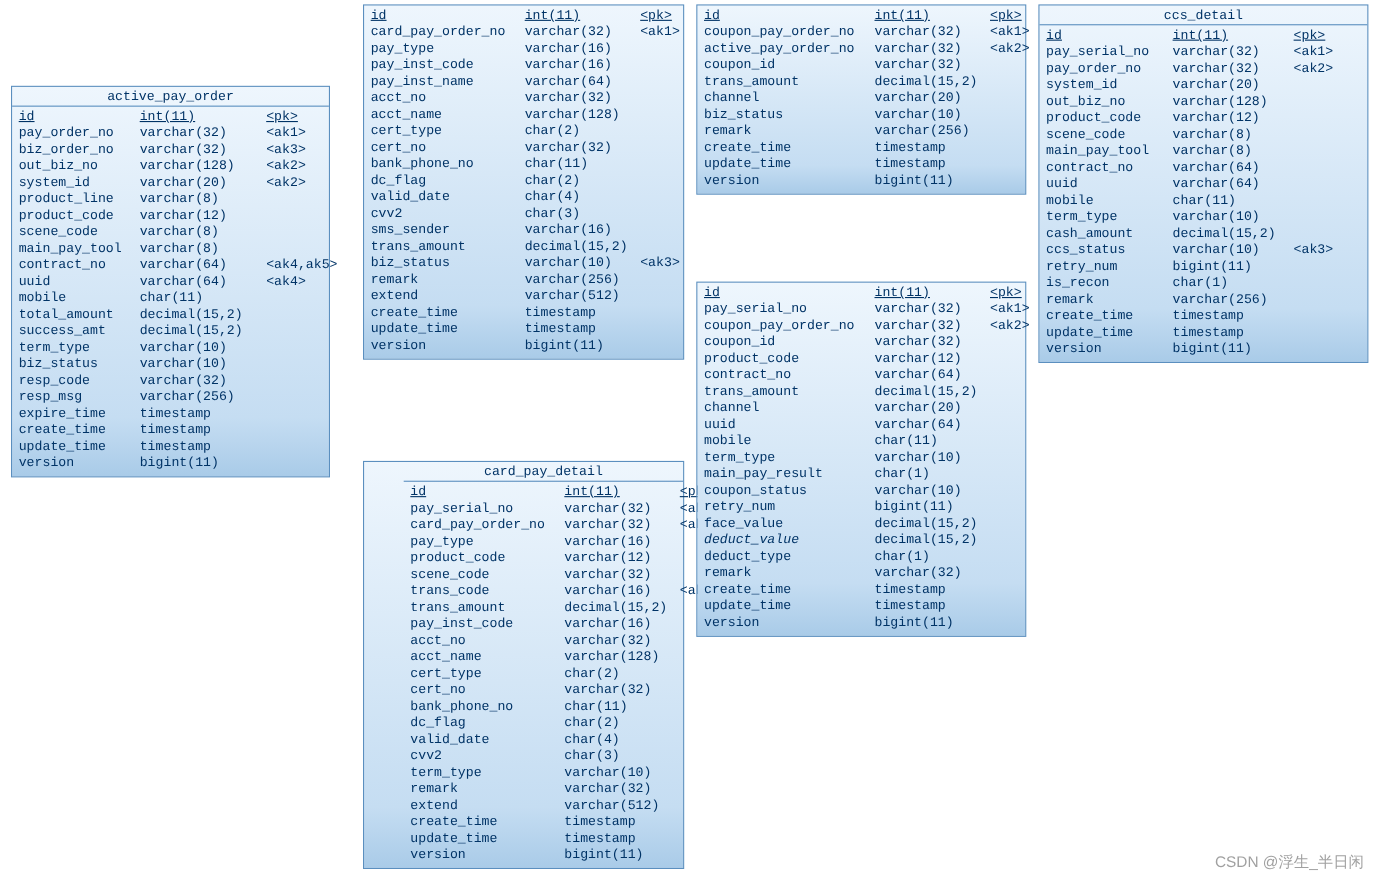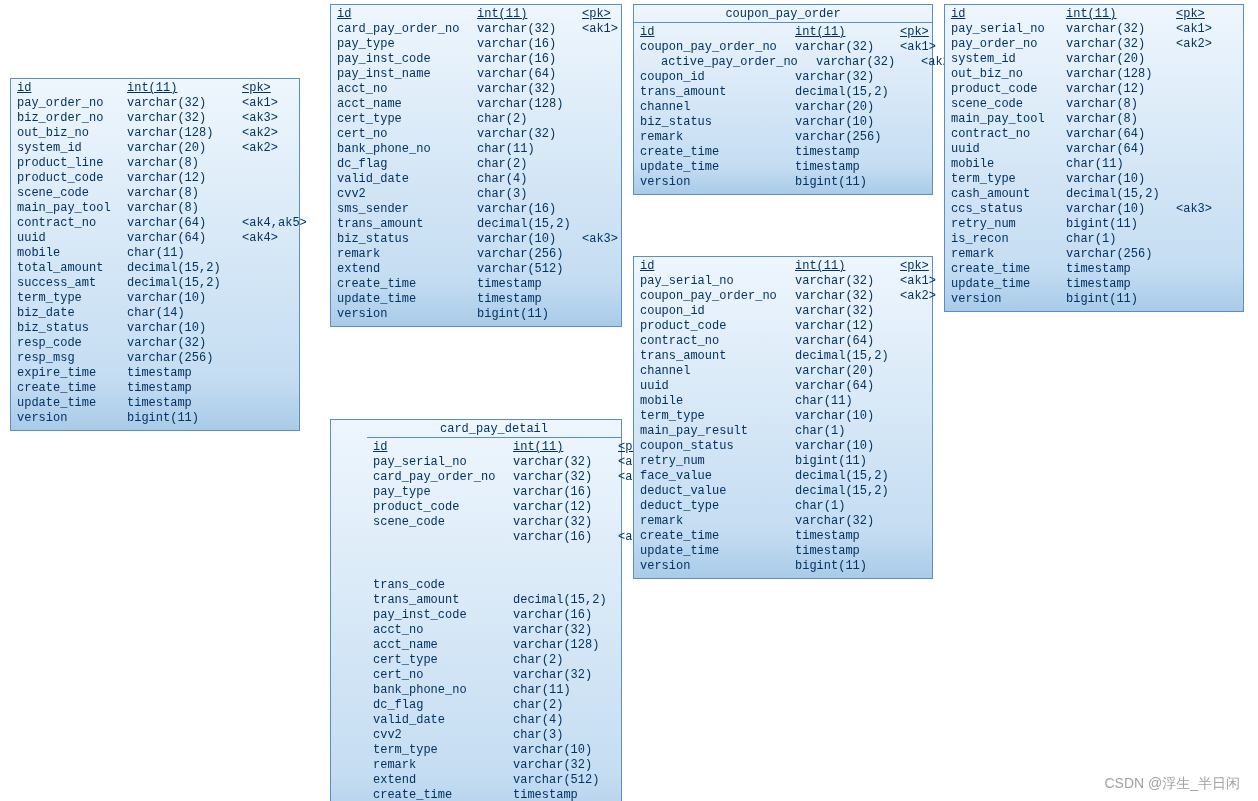--- a/index.html
+++ b/index.html
@@ -51,20 +51,21 @@
     color: rgba(120,120,120,0.7);
     text-decoration: none;
   }
 </style>
 </head>
 <body>
 <div class="canvas">
 
 <div id="entities">
       <div class="entity" style="left: 10px; top: 78px; width: 290px;">
+        <div class="title">active_pay_order</div>
         <div class="body">
           <div class="row pk">
             <span class="c-name" style="width: 110px;">id</span>
             <span class="c-type" style="width: 115px;">int(11)</span>
             <span class="c-key" style="width: 55px;">&lt;pk&gt;</span>
           </div>
           <div class="row">
             <span class="c-name" style="width: 110px;">pay_order_no</span>
             <span class="c-type" style="width: 115px;">varchar(32)</span>
             <span class="c-key" style="width: 55px;">&lt;ak1&gt;</span>
@@ -125,25 +126,20 @@
             <span class="c-key" style="width: 55px;"></span>
           </div>
           <div class="row">
             <span class="c-name" style="width: 110px;">success_amt</span>
             <span class="c-type" style="width: 115px;">decimal(15,2)</span>
             <span class="c-key" style="width: 55px;"></span>
           </div>
           <div class="row">
             <span class="c-name" style="width: 110px;">term_type</span>
             <span class="c-type" style="width: 115px;">varchar(10)</span>
-            <span class="c-key" style="width: 55px;"></span>
-          </div>
-          <div class="row">
-            <span class="c-name" style="width: 110px;">biz_date</span>
-            <span class="c-type" style="width: 115px;">char(14)</span>
             <span class="c-key" style="width: 55px;"></span>
           </div>
           <div class="row">
             <span class="c-name" style="width: 110px;">biz_status</span>
             <span class="c-type" style="width: 115px;">varchar(10)</span>
             <span class="c-key" style="width: 55px;"></span>
           </div>
           <div class="row">
             <span class="c-name" style="width: 110px;">resp_code</span>
             <span class="c-type" style="width: 115px;">varchar(32)</span>
@@ -312,21 +308,21 @@
             <span class="c-name" style="width: 140px;">product_code</span>
             <span class="c-type" style="width: 105px;">varchar(12)</span>
             <span class="c-key" style="width: 40px;"></span>
           </div>
           <div class="row">
             <span class="c-name" style="width: 140px;">scene_code</span>
             <span class="c-type" style="width: 105px;">varchar(32)</span>
             <span class="c-key" style="width: 40px;"></span>
           </div>
           <div class="row">
-            <span class="c-name" style="width: 140px; margin-top: 48px;">trans_code</span>
+            <span class="c-name" style="width: 140px;">trans_code</span>
             <span class="c-type" style="width: 105px;">varchar(16)</span>
             <span class="c-key" style="width: 40px;">&lt;ak2&gt;</span>
           </div>
           <div class="row">
             <span class="c-name" style="width: 140px;">trans_amount</span>
             <span class="c-type" style="width: 105px;">decimal(15,2)</span>
             <span class="c-key" style="width: 40px;"></span>
           </div>
           <div class="row">
             <span class="c-name" style="width: 140px;">pay_inst_code</span>
@@ -399,34 +395,33 @@
             <span class="c-key" style="width: 40px;"></span>
           </div>
           <div class="row">
             <span class="c-name" style="width: 140px;">version</span>
             <span class="c-type" style="width: 105px;">bigint(11)</span>
             <span class="c-key" style="width: 40px;"></span>
           </div>
         </div>
       </div>
       <div class="entity" style="left: 633px; top: 4px; width: 300px;">
-        <div class="title">coupon_pay_order</div>
         <div class="body">
           <div class="row pk">
             <span class="c-name" style="width: 155px;">id</span>
             <span class="c-type" style="width: 105px;">int(11)</span>
             <span class="c-key" style="width: 35px;">&lt;pk&gt;</span>
           </div>
           <div class="row">
             <span class="c-name" style="width: 155px;">coupon_pay_order_no</span>
             <span class="c-type" style="width: 105px;">varchar(32)</span>
             <span class="c-key" style="width: 35px;">&lt;ak1&gt;</span>
           </div>
           <div class="row">
-            <span class="c-name" style="width: 155px; margin-left: 21px;">active_pay_order_no</span>
+            <span class="c-name" style="width: 155px;">active_pay_order_no</span>
             <span class="c-type" style="width: 105px;">varchar(32)</span>
             <span class="c-key" style="width: 35px;">&lt;ak2&gt;</span>
           </div>
           <div class="row">
             <span class="c-name" style="width: 155px;">coupon_id</span>
             <span class="c-type" style="width: 105px;">varchar(32)</span>
             <span class="c-key" style="width: 35px;"></span>
           </div>
           <div class="row">
             <span class="c-name" style="width: 155px;">trans_amount</span>
@@ -536,21 +531,21 @@
             <span class="c-name" style="width: 155px;">retry_num</span>
             <span class="c-type" style="width: 105px;">bigint(11)</span>
             <span class="c-key" style="width: 35px;"></span>
           </div>
           <div class="row">
             <span class="c-name" style="width: 155px;">face_value</span>
             <span class="c-type" style="width: 105px;">decimal(15,2)</span>
             <span class="c-key" style="width: 35px;"></span>
           </div>
           <div class="row">
-            <span class="c-name" style="width: 155px;">deduct_value</span>
+            <span class="c-name" style="width: 155px; font-style: italic;">deduct_value</span>
             <span class="c-type" style="width: 105px;">decimal(15,2)</span>
             <span class="c-key" style="width: 35px;"></span>
           </div>
           <div class="row">
             <span class="c-name" style="width: 155px;">deduct_type</span>
             <span class="c-type" style="width: 105px;">char(1)</span>
             <span class="c-key" style="width: 35px;"></span>
           </div>
           <div class="row">
             <span class="c-name" style="width: 155px;">remark</span>
@@ -568,20 +563,21 @@
             <span class="c-key" style="width: 35px;"></span>
           </div>
           <div class="row">
             <span class="c-name" style="width: 155px;">version</span>
             <span class="c-type" style="width: 105px;">bigint(11)</span>
             <span class="c-key" style="width: 35px;"></span>
           </div>
         </div>
       </div>
       <div class="entity" style="left: 944px; top: 4px; width: 300px;">
+        <div class="title">ccs_detail</div>
         <div class="body">
           <div class="row pk">
             <span class="c-name" style="width: 115px;">id</span>
             <span class="c-type" style="width: 110px;">int(11)</span>
             <span class="c-key" style="width: 40px;">&lt;pk&gt;</span>
           </div>
           <div class="row">
             <span class="c-name" style="width: 115px;">pay_serial_no</span>
             <span class="c-type" style="width: 110px;">varchar(32)</span>
             <span class="c-key" style="width: 40px;">&lt;ak1&gt;</span>

